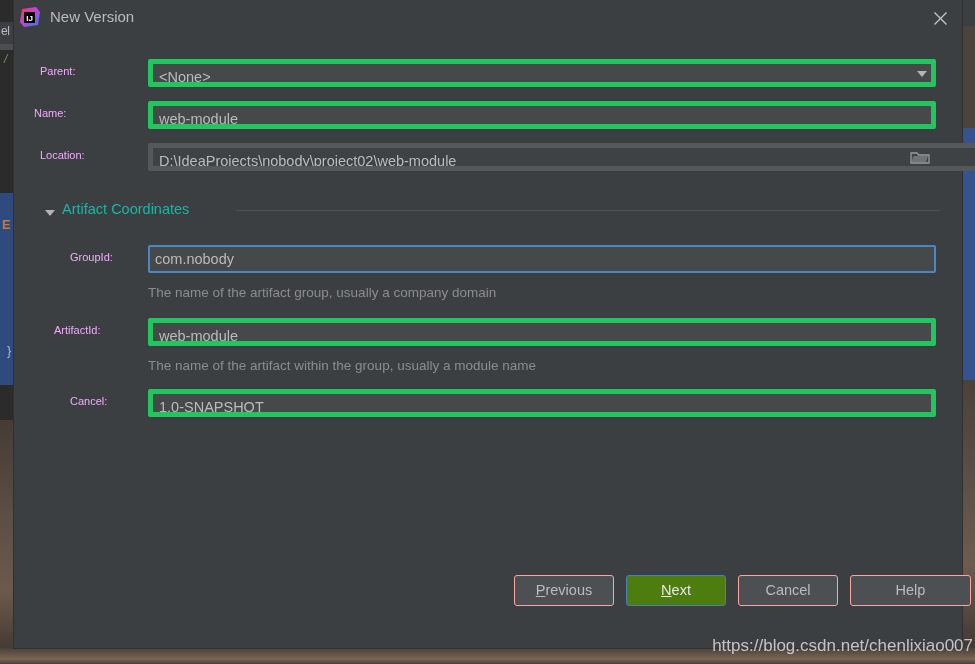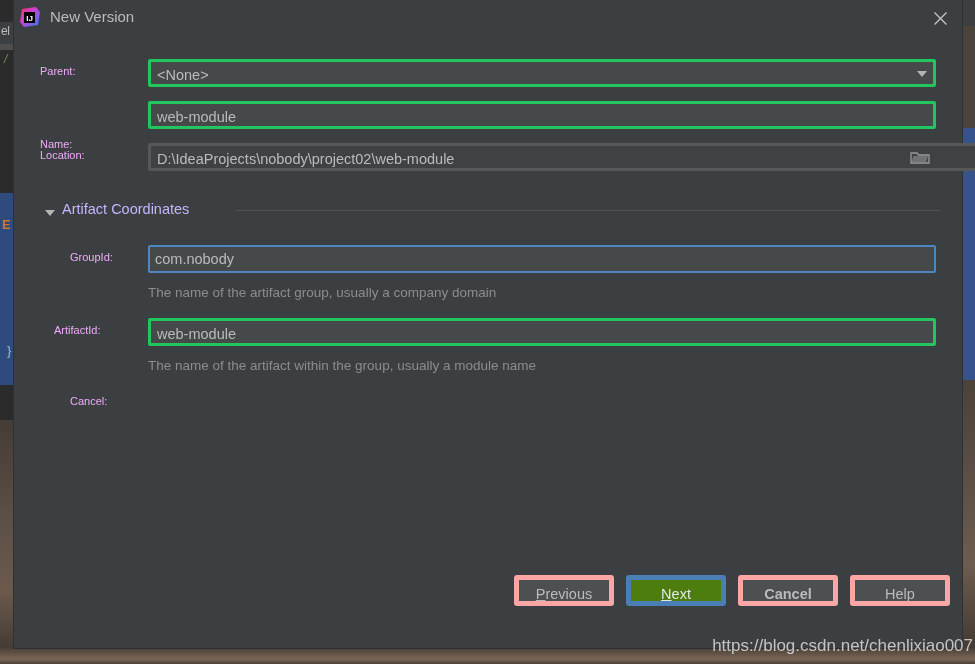--- a/index.html
+++ b/index.html
@@ -198,21 +198,21 @@
     position: absolute;
     font-size: 11px;
     color: #f0abfc;
     white-space: nowrap;
   }
   .field {
     position: absolute;
     height: 28px;
     box-sizing: border-box;
     background: #45494a;
-    border: 3px solid #22c55e;
+    border: 5px solid #22c55e;
     border-radius: 2px;
     color: #bbbbbb;
     font-size: 14.5px;
     font-family: "Liberation Sans", sans-serif;
     padding: 0 6px;
     line-height: 26px;
     white-space: nowrap;
     overflow: hidden;
   }
   .field.flat {
@@ -231,21 +231,21 @@
     border-left: 5px solid transparent;
     border-right: 5px solid transparent;
     border-top: 6px solid #b4b4b4;
   }
   .folder-ico { position: absolute; }
 
   
   .section-title {
     position: absolute;
     font-size: 14.5px;
-    color: #c4b5fd;
+    color: #14b8a6;
     white-space: nowrap;
   }
   .section-tri {
     position: absolute;
     width: 0; height: 0;
     border-left: 5px solid transparent;
     border-right: 5px solid transparent;
     border-top: 6px solid #b4b4b4;
   }
   .section-rule {
@@ -259,21 +259,21 @@
     color: #8c8c8c;
     white-space: nowrap;
   }
 
   
   .btn {
     position: absolute;
     height: 31px;
     box-sizing: border-box;
     background: #4c5052;
-    border: 5px solid #fca5a5;
+    border: 1px solid #fca5a5;
     border-radius: 3px;
     color: #bbbbbb;
     font-size: 14.5px;
     font-family: "Liberation Sans", sans-serif;
     cursor: pointer;
     text-align: center;
     line-height: 29px;
   }
   .btn.primary {
     background: #4d7c0f;
@@ -340,21 +340,21 @@
 
   <div class="form">
 
     <div class="row" style="left:0; top:22px; width:948px;">
       <span class="lbl" style="left:26px; top:6px;">Parent:</span>
       <div class="field" style="left:134px; top:0; width:788px;">&lt;None&gt;</div>
       <span class="combo-arrow" style="left:903px; top:12px;"></span>
     </div>
 
     <div class="row" style="left:0; top:64px; width:948px;">
-      <span class="lbl" style="left:26px; top:6px;margin-top:31px;">Name:</span>
+      <span class="lbl" style="left:20px; top:6px;">Name:</span>
       <div class="field" style="left:134px; top:0; width:788px;">web-module</div>
     </div>
 
     <div class="row" style="left:0; top:106px; width:948px;">
       <span class="lbl" style="left:26px; top:6px;">Location:</span>
       <div class="field flat" style="left:134px; top:0; width:908px;">D:\IdeaProjects\nobody\project02\web-module</div>
       <span class="folder-ico" style="left:896px; top:7px;">
         <svg width="20" height="16" viewBox="0 0 20 16">
           <path d="M1 3 h6 l1.6 2 H19 v8 H1 Z" fill="none" stroke="#9a9a9a" stroke-width="1.3"></path>
           <path d="M3.5 6 H18 l-2 6 H1.5 Z" fill="#9a9a9a" opacity="0.55"></path>
@@ -373,28 +373,29 @@
     <span class="hint" style="left:134px; top:248px;">The name of the artifact group, usually a company domain</span>
 
     <div class="row" style="left:0; top:281px; width:840px;">
       <span class="lbl" style="left:40px; top:6px;">ArtifactId:</span>
       <div class="field" style="left:134px; top:0; width:788px;">web-module</div>
     </div>
     <span class="hint" style="left:134px; top:321px;">The name of the artifact within the group, usually a module name</span>
 
     <div class="row" style="left:0; top:352px; width:948px;">
       <span class="lbl" style="left:56px; top:6px;">Cancel:</span>
+      <div class="field" style="left:134px; top:0; width:788px;">1.0-SNAPSHOT</div>
     </div>
 
   </div>
 
   <div class="btn" style="left:500px; top:575px; width:100px;">
     <u>P</u><span>revious</span>
   </div>
   <div class="btn primary" style="left:612px; top:575px; width:100px;">
     <u>N</u><span>ext</span>
   </div>
-  <div class="btn" style="left:724px; top:575px; width:100px;font-weight:bold;">Cancel</div>
-  <div class="btn" style="left:836px; top:575px; width:100px;">Help</div>
+  <div class="btn" style="left:724px; top:575px; width:100px;">Cancel</div>
+  <div class="btn" style="left:836px; top:575px; width:121px;">Help</div>
 
 </div>
 
 <div class="watermark">https://blog.csdn.net/chenlixiao007</div>
 
 </body></html>

